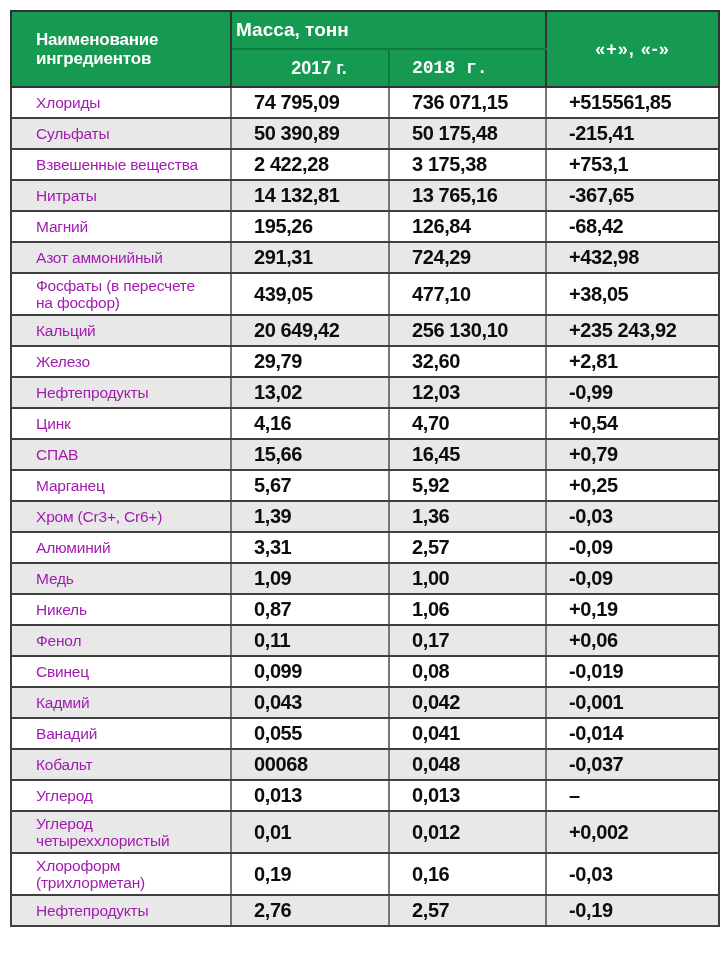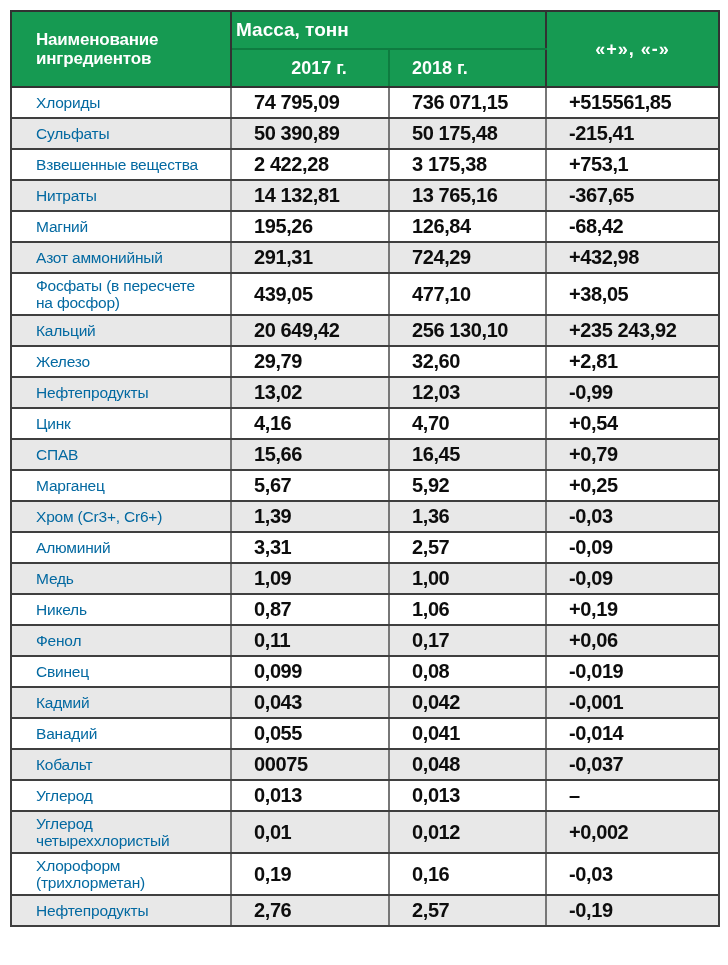--- a/index.html
+++ b/index.html
@@ -52,20 +52,21 @@
     padding-left: 22px;
     border-right: 2px solid #0e7c40;
     border-top: none;
     text-align: center;
   }
   th.h-2018 {
     font-size: 18px;
     padding-left: 22px;
     border-left: none;
     border-top: none;
+    font-family: Liberation Mono, monospace;
   }
   th.h-delta {
     text-align: center;
     font-size: 18px;
     letter-spacing: 1px;
   }
 
   
   tbody tr { height: 31px; }
   tbody tr:nth-child(even) td { background: #e8e8e8; }
@@ -73,21 +74,21 @@
   tbody td {
     border-top: 2px solid #3f3f3f;
     border-bottom: 2px solid #3f3f3f;
     border-left: 2px solid #777777;
     border-right: 2px solid #777777;
     vertical-align: middle;
     padding: 3px 8px 3px 22px;
   }
   td.name-cell {
     font-size: 15.5px;
-    color: #0369a1;
+    color: #a21caf;
     line-height: 17px;
     letter-spacing: -0.2px;
     white-space: pre-line;
     padding-left: 24px;
     border-left: 2px solid #3f3f3f;
   }
   td.val-cell {
     font-size: 20px;
     font-weight: bold;
     color: #0d0d0d;
@@ -243,21 +244,21 @@
           <td class="val-cell delta-cell">-0,001</td>
         </tr>
         <tr>
           <td class="name-cell">Ванадий</td>
           <td class="val-cell v2017-cell">0,055</td>
           <td class="val-cell v2018-cell">0,041</td>
           <td class="val-cell delta-cell">-0,014</td>
         </tr>
         <tr>
           <td class="name-cell">Кобальт</td>
-          <td class="val-cell v2017-cell">00075</td>
+          <td class="val-cell v2017-cell">00068</td>
           <td class="val-cell v2018-cell">0,048</td>
           <td class="val-cell delta-cell">-0,037</td>
         </tr>
         <tr>
           <td class="name-cell">Углерод</td>
           <td class="val-cell v2017-cell">0,013</td>
           <td class="val-cell v2018-cell">0,013</td>
           <td class="val-cell delta-cell">–</td>
         </tr>
         <tr>

